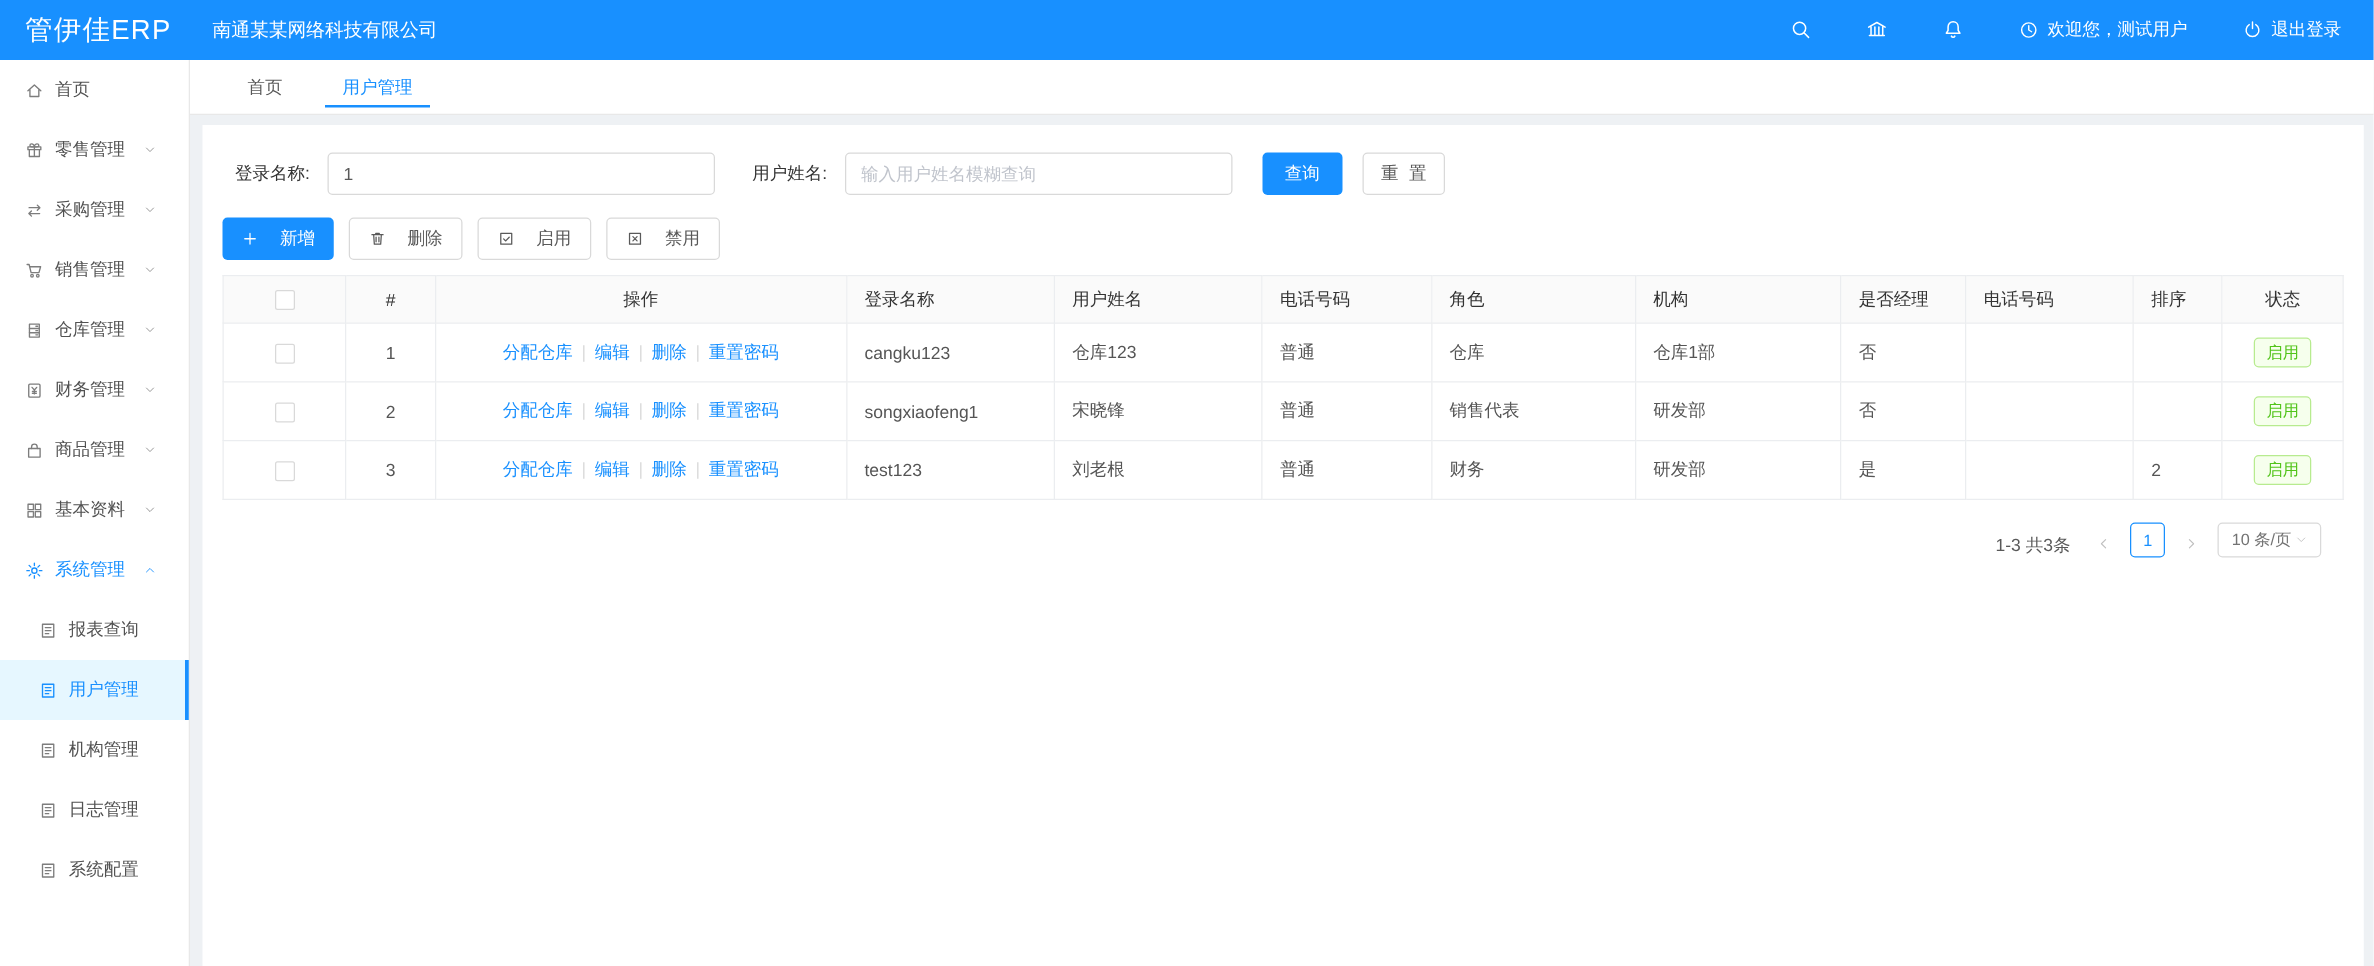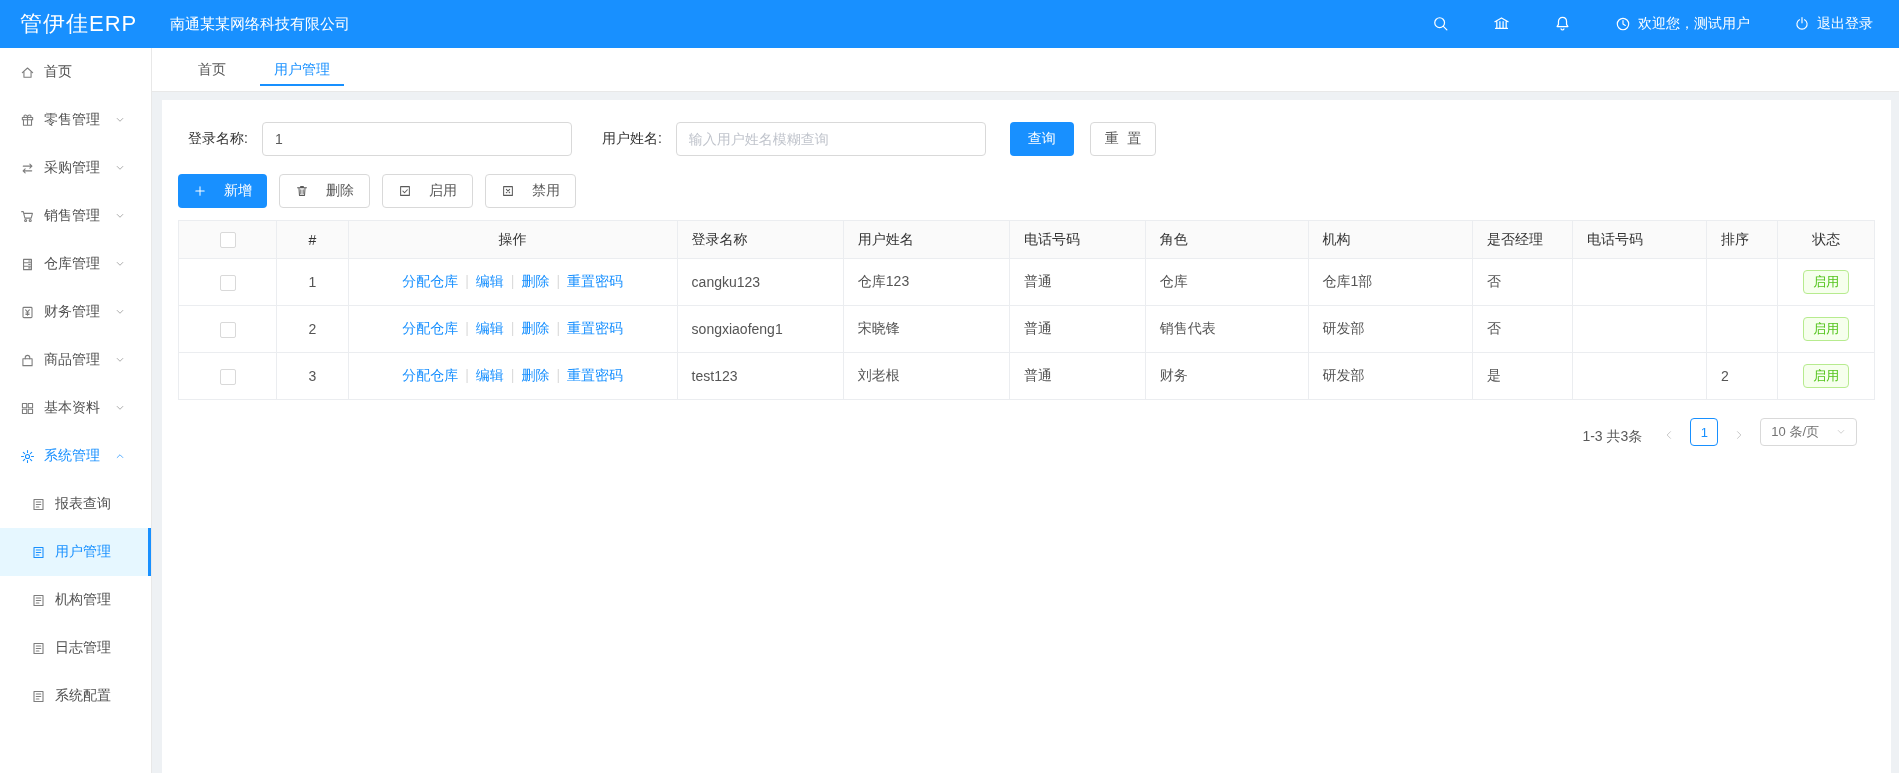--- a/index.html
+++ b/index.html
@@ -61,21 +61,21 @@
   .cb{display:inline-block;width:16px;height:16px;border:1px solid #d9d9d9;border-radius:2px;background:#fff;vertical-align:middle;cursor:pointer}
   .op-link{color:#1890ff;cursor:pointer;text-decoration:none}
   .sep{color:#dcdcdc;margin:0 7px}
   .badge{display:inline-block;padding:2px 9px;font-size:13px;color:#52c41a;background:#f6ffed;border:1px solid #b7eb8f;border-radius:4px}
 
   
   .pagination{display:flex;align-items:flex-end;justify-content:flex-end;margin-top:18px;gap:10px;color:#595959;padding-right:18px}
   .pg-total{margin-right:6px}
   .pg-arrow{width:22px;height:22px;padding:5px;color:#bfbfbf;cursor:pointer}
   .pg-num{min-width:28px;height:28px;border:1px solid #1890ff;border-radius:4px;color:#1890ff;display:flex;align-items:center;justify-content:center;background:#fff;cursor:pointer;font-size:13px}
-  .pg-size{height:28px;border:1px solid #d9d9d9;border-radius:4px;display:flex;align-items:center;gap:17px;padding:0 10px;color:#737373;background:#fff;cursor:pointer;font-size:13px;white-space:nowrap}
+  .pg-size{height:28px;border:1px solid #d9d9d9;border-radius:4px;display:flex;align-items:center;gap:3px;padding:0 10px;color:#737373;background:#fff;cursor:pointer;font-size:13px;white-space:nowrap}
   .pg-caret{width:10px;height:10px;color:#bfbfbf}
 </style>
 </head>
 <body>
 
 <div class="topbar">
   <div class="logo">管伊佳ERP</div>
   <div class="company">南通某某网络科技有限公司</div>
   <div class="top-right">
     <span class="top-icon">

